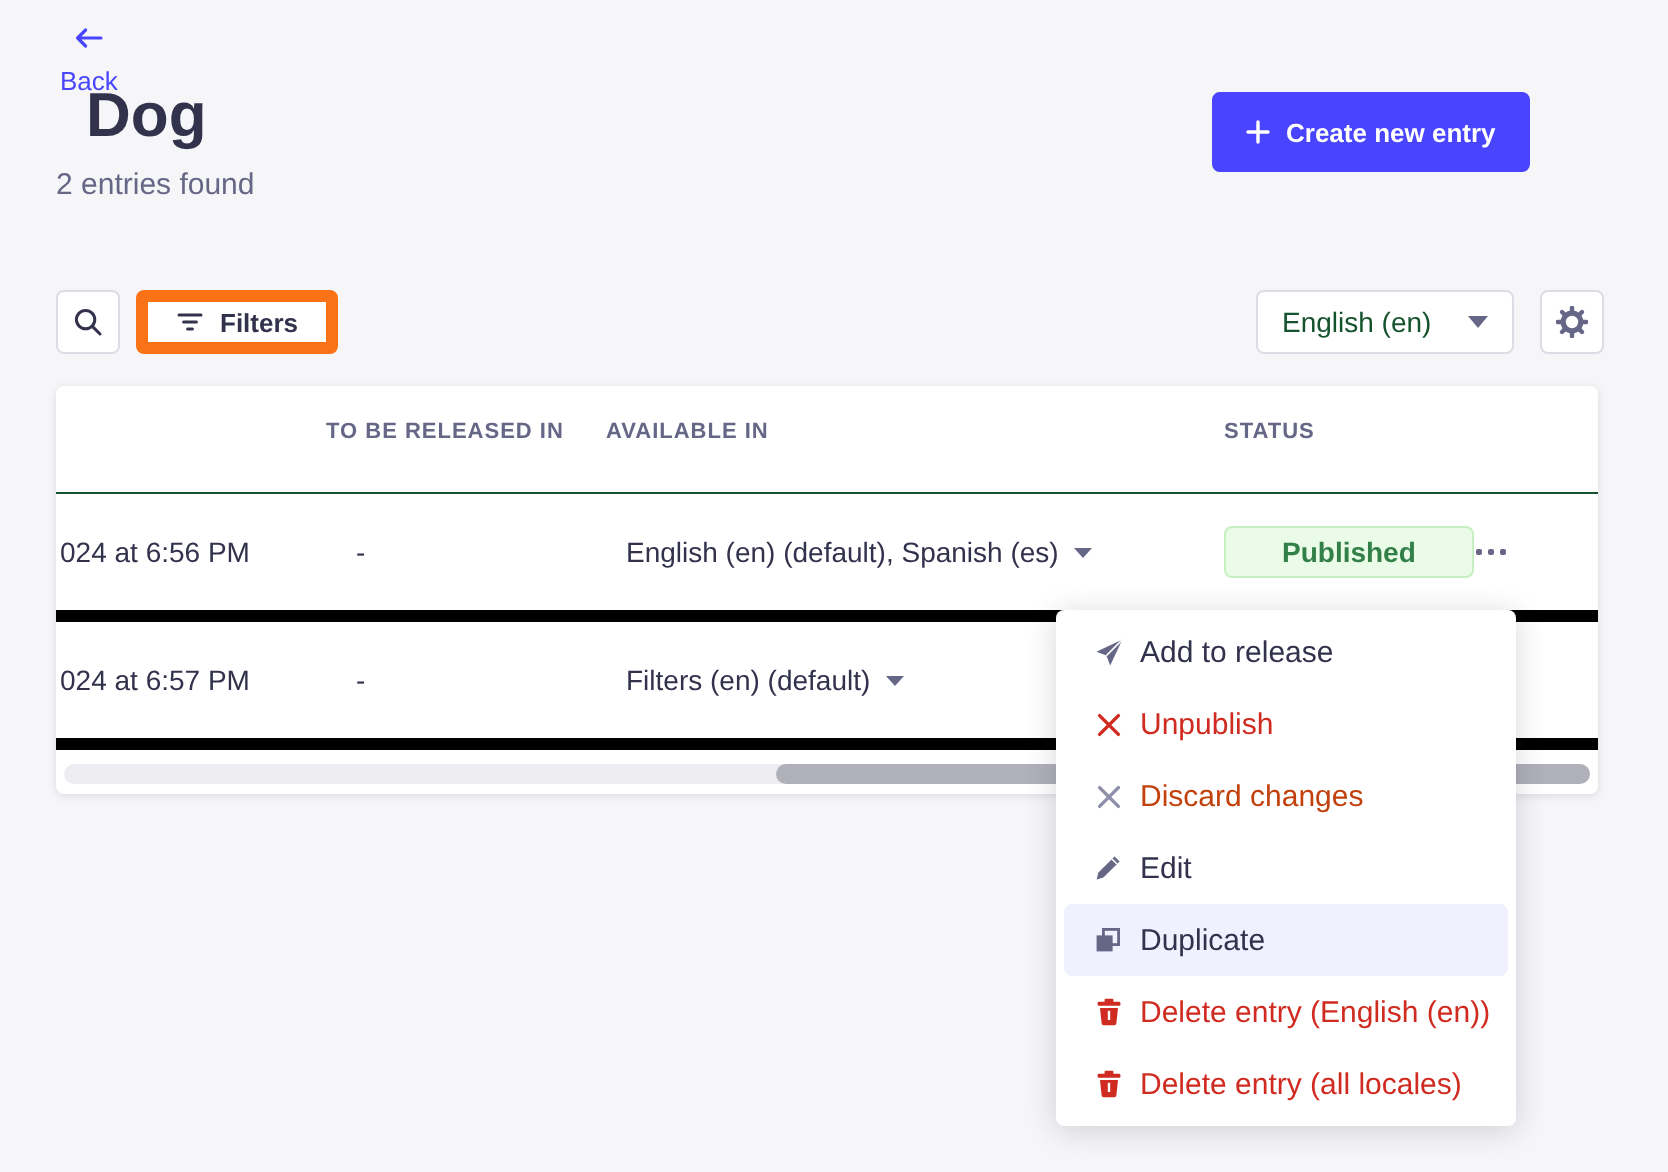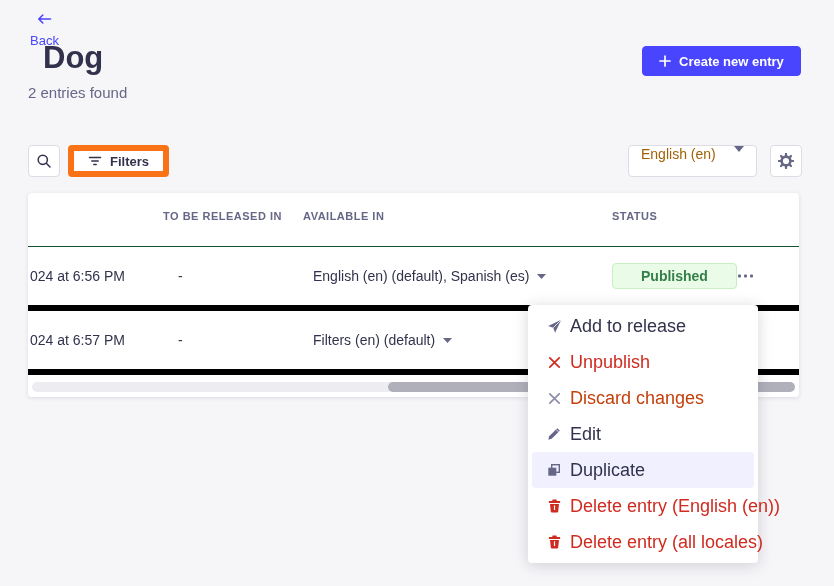--- a/index.html
+++ b/index.html
@@ -17,21 +17,21 @@
   .back-link {
     left:30px; top:13px;
     display:flex; align-items:center; gap:8px;
     color:#4945ff; font-size:13px; font-weight:500;
     cursor:pointer; text-decoration:none;flex-direction:column;
   }
   .page-title { left:28px; top:40px; font-size:31px; font-weight:700; color:#32324d;margin-left:15px; }
   .page-subtitle { left:28px; top:84px; font-size:15px; color:#666687; }
 
   .create-btn {
-    left:642px; top:46px; height:30px; padding:0 16px;
+    left:606px; top:46px; height:40px; padding:0 16px;
     display:flex; align-items:center; gap:8px;
     background:#4945ff; border:1px solid #4945ff; border-radius:4px;
     color:#fff; font-size:13px; font-weight:600; cursor:pointer;
     font-family:"Liberation Sans", sans-serif;
   }
 
   
   .icon-btn {
     width:32px; height:32px; background:#fff;
     border:1px solid #dcdce4; border-radius:4px;
@@ -40,23 +40,23 @@
   .search-btn { left:28px; top:145px; }
   .filters-btn {
     left:68px; top:145px; height:32px; padding:0 14px;
     display:flex; align-items:center; gap:8px;
     background:#fff; border:6px solid #f97316; border-radius:4px;
     font-size:13px; font-weight:600; color:#32324d; cursor:pointer;
     font-family:"Liberation Sans", sans-serif;
   }
   .locale-select {
     left:628px; top:145px; width:129px; height:32px; padding:0 12px;
-    display:flex; align-items:flex-start; justify-content:space-between;
+    display:flex; align-items:center; justify-content:space-between;
     background:#fff; border:1px solid #dcdce4; border-radius:4px;
-    font-size:14px; color:#a16207; cursor:pointer;
+    font-size:14px; color:#14532d; cursor:pointer;
   }
   .gear-btn { left:770px; top:145px; }
 
   
   .card {
     left:28px; top:193px; width:771px; height:204px;
     background:#fff; border-radius:4px;
     box-shadow:0 1px 4px rgba(33,33,52,0.12);
     overflow:hidden;
   }
@@ -94,21 +94,21 @@
 
   
   .context-menu {
     left:528px; top:305px; width:230px; height:258px;
     background:#fff; border-radius:4px; padding:3px 0;
     box-shadow:0 2px 15px rgba(33,33,52,0.18);
   }
   .menu-item {
     height:36px; margin:0 4px; padding-left:14px; border-radius:4px;
     display:flex; align-items:center; gap:8px;
-    font-size:18px; color:#32324d; cursor:pointer; white-space:nowrap;
+    font-size:15px; color:#32324d; cursor:pointer; white-space:nowrap;
   }
   .menu-item .mi-icon { width:16px; height:16px; display:flex; align-items:center; justify-content:center; flex:0 0 16px; }
   .menu-item.danger { color:#d02b20; }
   .menu-item.disabled { color:#c2410c; cursor:default; }
   .menu-item.hovered { background:#f0f0ff; }
 </style>
 </head>
 <body>
 
 <a class="abs back-link">

